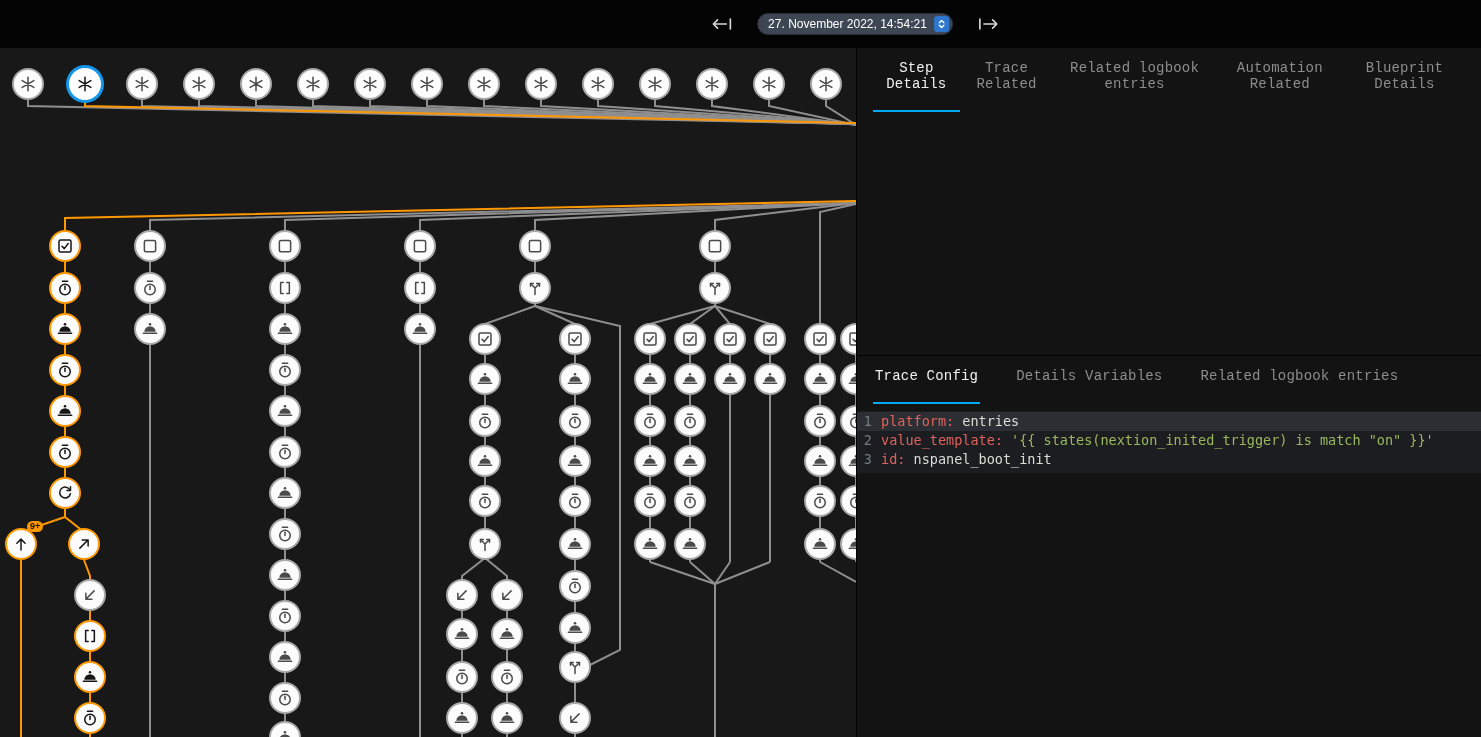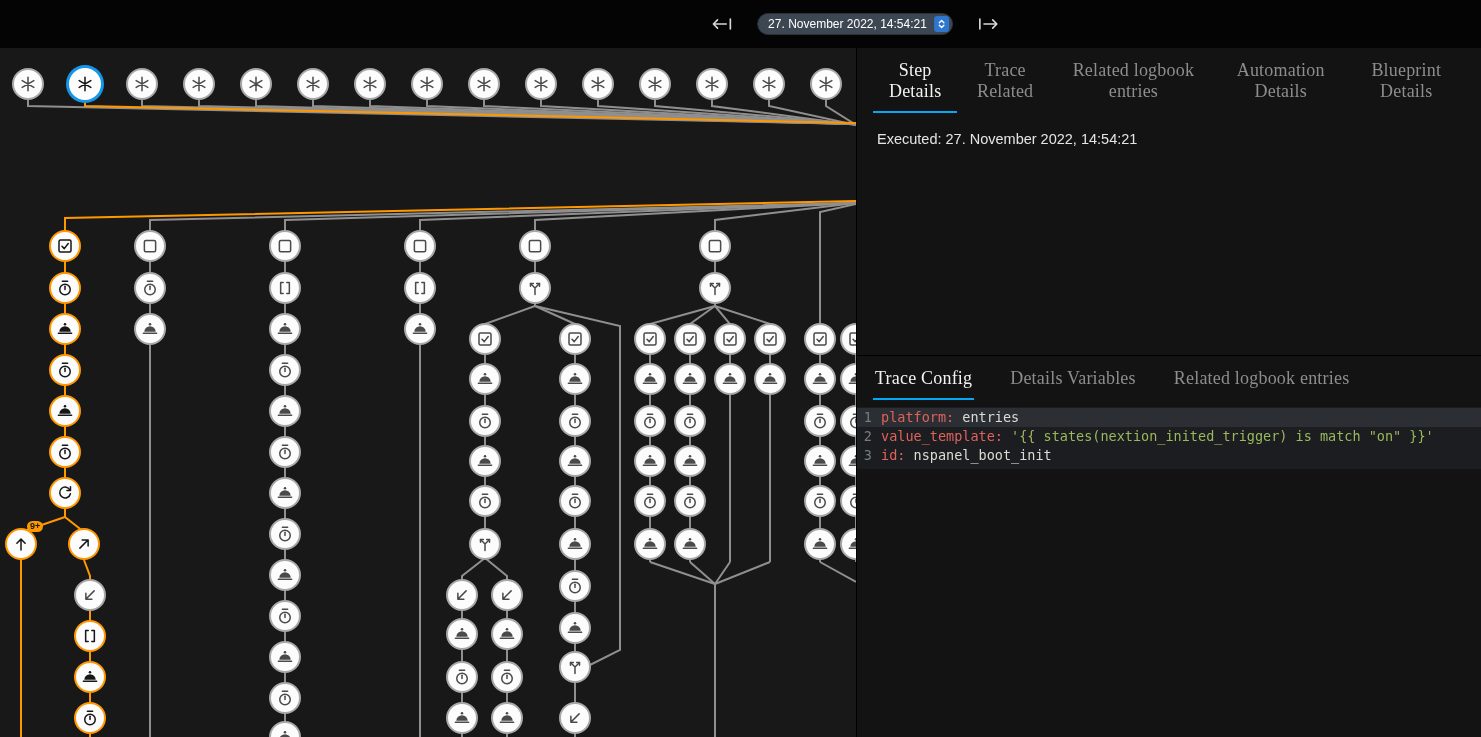--- a/index.html
+++ b/index.html
@@ -24,21 +24,21 @@
   .nicon{display:flex}
   .badge{position:absolute;background:#ff9800;color:#151515;font-size:9px;font-weight:bold;line-height:11px;padding:0 3px;border-radius:6px;z-index:6}
 
   
   .panel{position:absolute;left:856px;top:48px;right:0;bottom:0;background:#131313;border-left:1px solid #000;display:flex;flex-direction:column}
   .panel-top{height:307px;display:flex;flex-direction:column}
   .panel-bottom{flex:1;border-top:1px solid #000}
   .tabs{display:flex;padding:0 16px;flex:0 0 auto}
   .tabs.spread{justify-content:space-between}
   .tabs.left{gap:34px}
-  .tab{background:none;border:none;font-family:Liberation Serif, serif;color:#8d8d8d;font-size:18px;letter-spacing:.2px;padding:12px 2px 9px;border-bottom:2px solid transparent;cursor:pointer}
+  .tab{background:none;border:none;font-family:Liberation Mono, monospace;color:#8d8d8d;font-size:14px;letter-spacing:.2px;padding:12px 2px 18px;border-bottom:2px solid transparent;cursor:pointer}
   .tab.active{color:#f2f2f2;border-bottom-color:#03a9f4}
   .executed{padding:18px 20px;font-size:14.5px;color:#e4e4e4}
 
   
   .editor{margin-top:7px;background:#1b1d20;font-family:"DejaVu Sans Mono",monospace;font-size:13.5px;line-height:19px;padding:1px 0 4px;cursor:text}
   .code-line{display:flex;white-space:pre}
   .code-line.hl{background:#2b2f33}
   .gutter{width:24px;flex:0 0 auto;text-align:right;padding-right:9px;color:#747e82}
   .tok-key{color:#e0625c}
   .tok-plain{color:#dcdcd6}
@@ -979,24 +979,23 @@
     </button>
   </div>
 </div>
 
 <div class="panel">
   <div class="panel-top">
     <div class="tabs spread">
         <button class="tab active">Step Details</button>
         <button class="tab">Trace Related</button>
         <button class="tab">Related logbook entries</button>
-        <button class="tab">Automation Details</button>
+        <button class="tab">Automation Related</button>
         <button class="tab">Blueprint Details</button>
       </div>
-    <div class="executed">Executed: 27. November 2022, 14:54:21</div>
   </div>
   <div class="panel-bottom">
     <div class="tabs left">
         <button class="tab active">Trace Config</button>
         <button class="tab">Details Variables</button>
         <button class="tab">Related logbook entries</button>
       </div>
     <div class="editor">
         <div class="code-line hl"><span class="gutter">1</span><span class="code-text"><span class="tok-key">platform:</span><span class="tok-plain"> entries</span></span></div>
         <div class="code-line"><span class="gutter">2</span><span class="code-text"><span class="tok-key">value_template:</span><span class="tok-plain"> </span><span class="tok-string">'{{ states(nextion_inited_trigger) is match "on" }}'</span></span></div>

